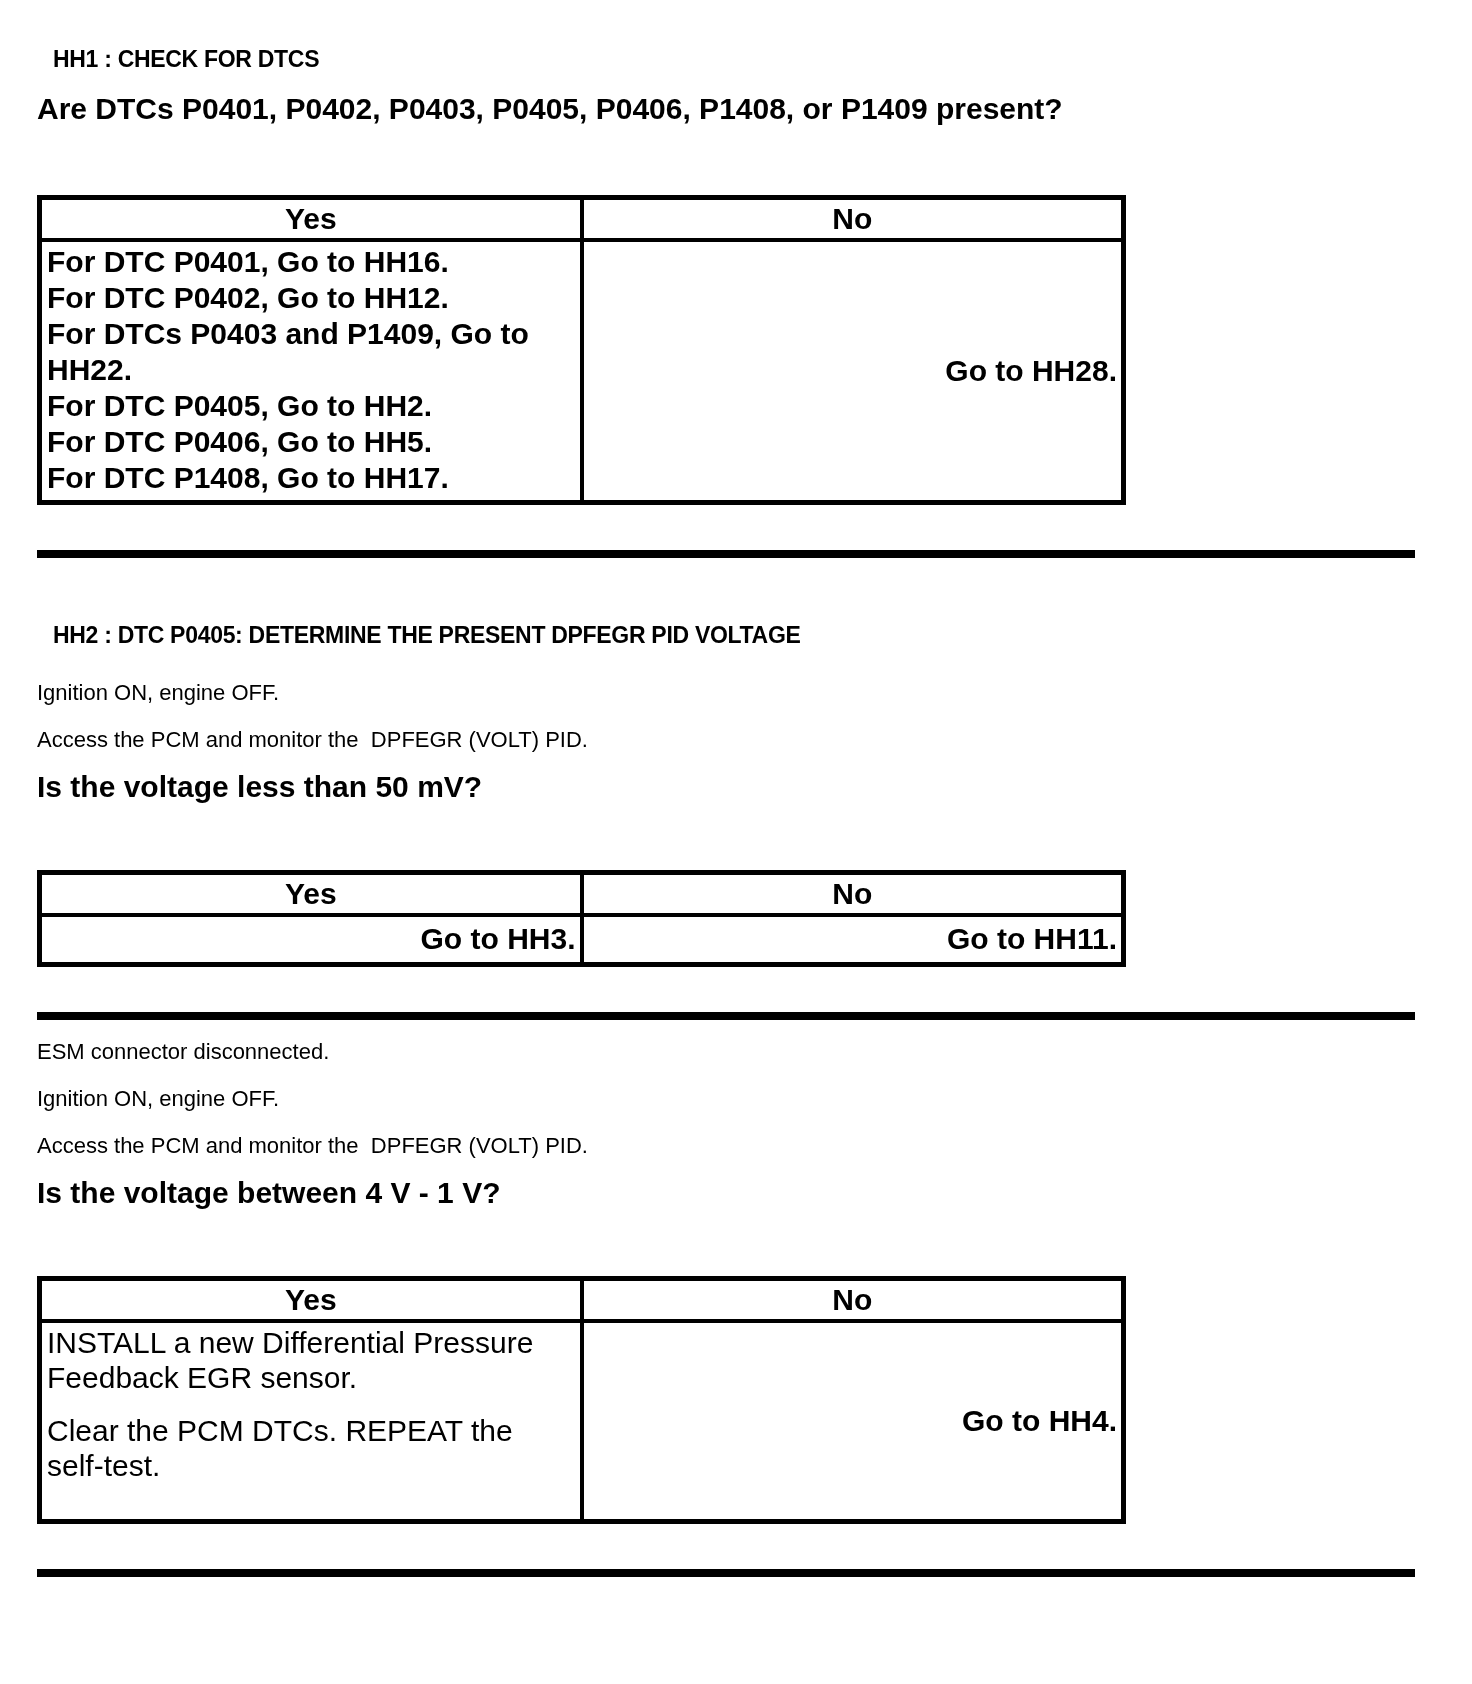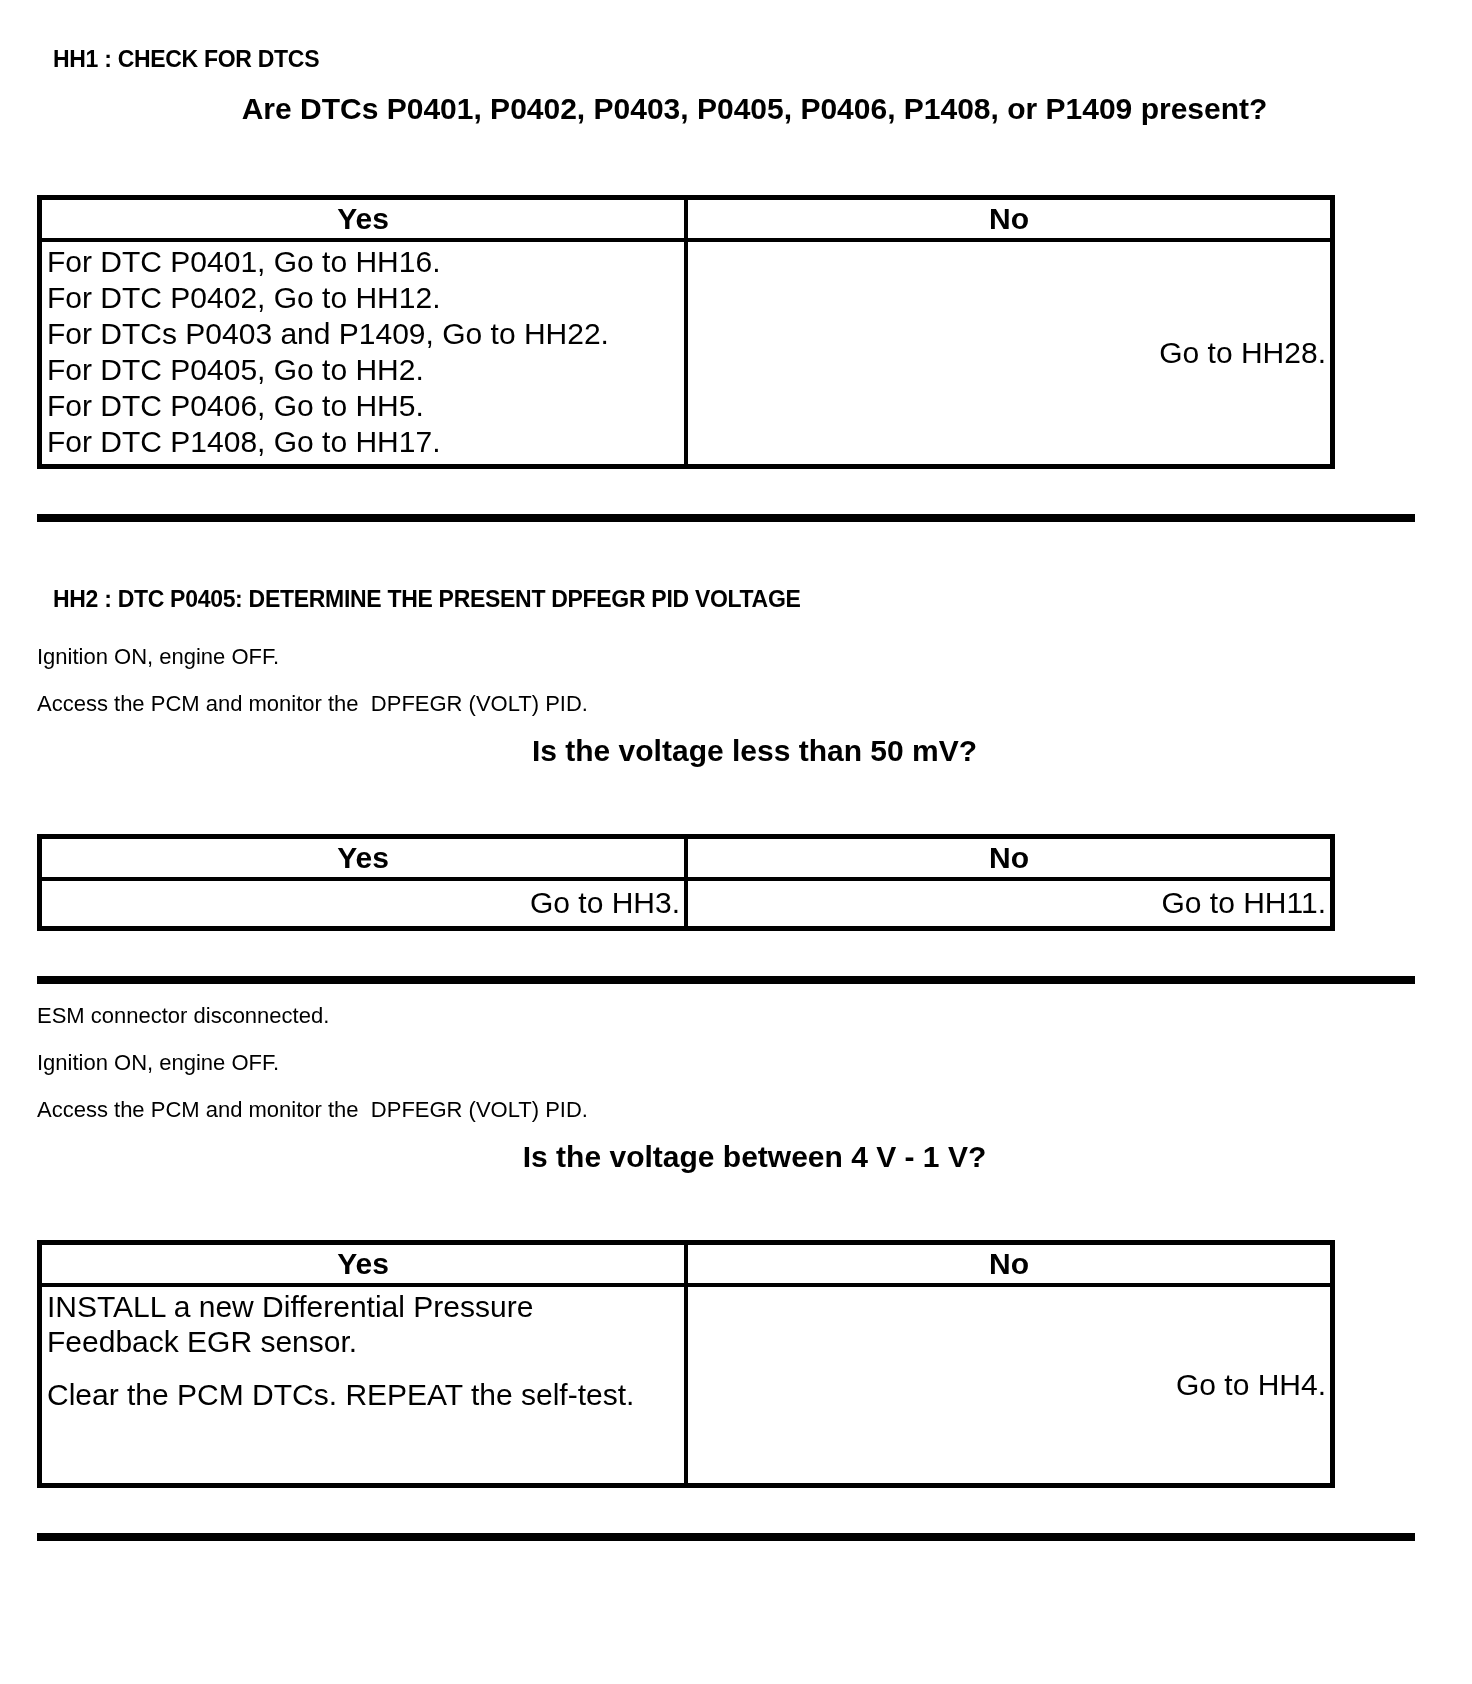--- a/index.html
+++ b/index.html
@@ -33,26 +33,25 @@
     line-height: 31px;
     white-space: pre-wrap;
   }
   .first-step { margin-top: 28px; }
   .question {
     font-size: 30px;
     font-weight: bold;
     margin: 16px 0 0 0;
     line-height: 32px;
     white-space: pre-wrap;
-    text-align: center;
   }
   .question-hh1 { margin-top: 21px; }
   .decision-table {
     border-collapse: collapse;
-    width: 1298px;
+    width: 1089px;
     margin-top: 67px;
     table-layout: fixed;
   }
   .decision-table th, .decision-table td {
     border: 4px solid #000000;
     font-size: 30px;
     padding: 0;
   }
   .decision-table { border: 5px solid #000000; }
   .decision-table th {
@@ -64,21 +63,21 @@
   td.cell-top {
     vertical-align: top;
     text-align: left;
     padding: 2px 4px 4px 5px;
   }
   td.cell-center {
     vertical-align: middle;
     text-align: right;
     padding: 4px;
   }
-  .result-line { line-height: 36px; white-space: pre-wrap; }
+  .result-line { line-height: 36px; white-space: pre-wrap; font-weight: bold; }
   td.single-line { height: 37px; }
   .tall-row td { height: 188px; }
   .para {
     margin: 0 0 18px 0;
     line-height: 35px;
     max-width: 622px;
     white-space: pre-wrap;
   }
   .rule {
     border: none;

